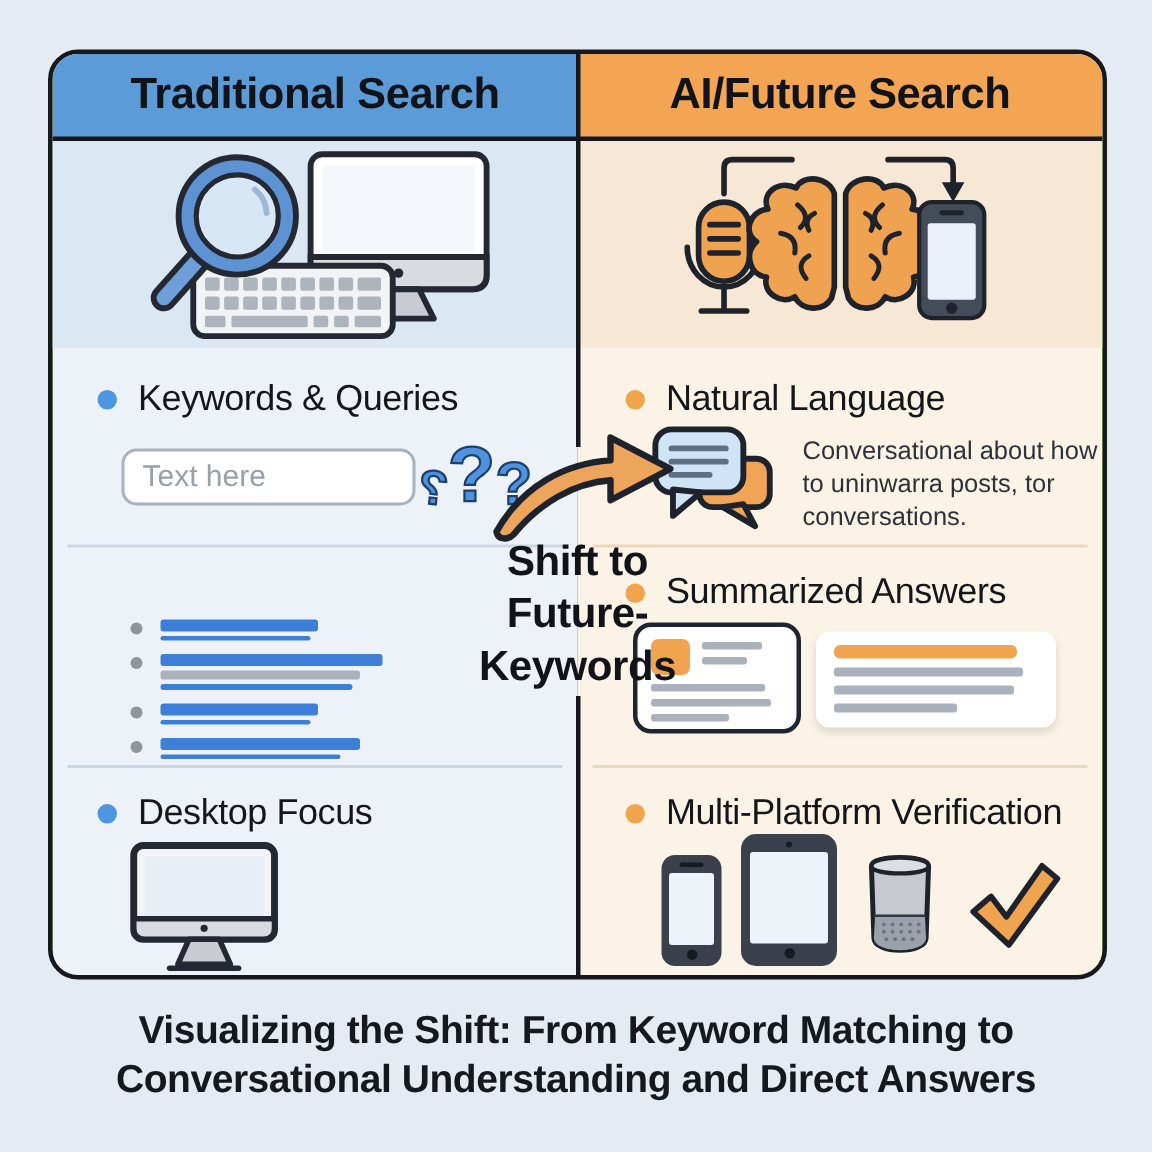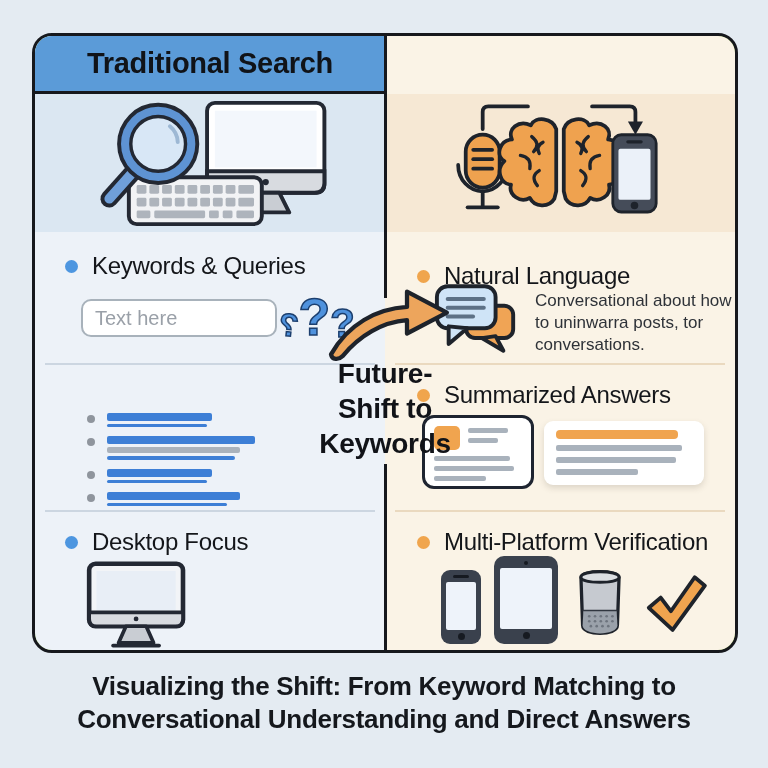--- a/index.html
+++ b/index.html
@@ -229,20 +229,23 @@
         <rect x="16" y="12" width="86" height="43" fill="#e8eef6"></rect>
         <path d="M8,57 H110 V64 Q110,72 102,72 H16 Q8,72 8,64 Z" fill="#d8dbe0" stroke="#232833" stroke-width="4"></path>
         <circle cx="59" cy="64" r="2.6" fill="#232833"></circle>
         <path d="M48,72 L70,72 L78,90 L40,90 Z" fill="#c9cdd3" stroke="#232833" stroke-width="4" stroke-linejoin="round"></path>
         <line x1="34" y1="93" x2="84" y2="93" stroke="#232833" stroke-width="4" stroke-linecap="round"></line>
       </svg>
     </div>
   </div>
 
   <div class="col col-right">
+    <div class="col-header orange">
+      <span>AI/Future Search</span>
+    </div>
 
     <div class="band tan-band">
       <svg width="252" height="132" viewBox="0 0 260 140">
 
         <path d="M48,34 V16 Q48,10 54,10 H96" fill="none" stroke="#1e232b" stroke-width="4" stroke-linecap="round"></path>
         <path d="M164,10 H204 Q210,10 210,16 V28" fill="none" stroke="#1e232b" stroke-width="4" stroke-linecap="round"></path>
         <polygon points="202,26 218,26 210,40" fill="#1e232b"></polygon>
 
         <rect x="30" y="40" width="36" height="56" rx="18" fill="#efa24f" stroke="#1e232b" stroke-width="4"></rect>
         <line x1="38" y1="56" x2="58" y2="56" stroke="#1e232b" stroke-width="4" stroke-linecap="round"></line>
@@ -262,21 +265,21 @@
         </g>
 
         <rect x="186" y="40" width="46" height="82" rx="9" fill="#454c59" stroke="#1e232b" stroke-width="3"></rect>
         <rect x="192" y="55" width="34" height="54" rx="2" fill="#ebf1f9"></rect>
         <line x1="202" y1="47.5" x2="216" y2="47.5" stroke="#1e232b" stroke-width="3.5" stroke-linecap="round"></line>
         <circle cx="209" cy="115" r="4" fill="#1e232b"></circle>
       </svg>
     </div>
 
     <div class="section" style="top:196px; height:131px;">
-      <div class="title-row" style="left:32px; top:30px;">
+      <div class="title-row" style="left:32px; top:20px;">
         <span class="bullet orange"></span>
         <span class="sec-title">Natural Language</span>
       </div>
       <div class="nl-row">
         <svg width="88" height="74" viewBox="0 0 90 75">
           <rect x="34" y="24" width="48" height="33" rx="9" fill="#f0a455" stroke="#1e232b" stroke-width="4"></rect>
           <polygon points="64,55 72,70 50,57" fill="#f0a455" stroke="#1e232b" stroke-width="4" stroke-linejoin="round"></polygon>
           <rect x="4" y="4" width="60" height="43" rx="11" fill="#cfe4f7" stroke="#1e232b" stroke-width="4"></rect>
           <polygon points="16,45 16,63 35,47" fill="#cfe4f7" stroke="#1e232b" stroke-width="4" stroke-linejoin="round"></polygon>
           <line x1="15" y1="17" x2="52" y2="17" stroke="#5d7186" stroke-width="4" stroke-linecap="round"></line>
@@ -363,22 +366,22 @@
     </div>
   </div>
 
   <div class="divider-seg divider-top"></div>
   <div class="divider-seg divider-bottom"></div>
 
   <svg class="shift-arrow" viewBox="0 0 140 80">
     <path d="M10,72 C28,40 58,24 90,22 L90,6 L132,28 L90,50 L90,36 C64,38 40,52 22,74 C18,78 11,78 10,72 Z" fill="#eda55c" stroke="#1e232b" stroke-width="4.5" stroke-linejoin="round"></path>
   </svg>
   <div class="shift-text">
+    <div>Shift to</div>
     <div>Future-</div>
-    <div>Shift to</div>
     <div>Keywords</div>
   </div>
 </div>
 
 <div class="caption">
   <div>Visualizing the Shift: From Keyword Matching to</div>
   <div>Conversational Understanding and Direct Answers</div>
 </div>
 
 </body></html>

